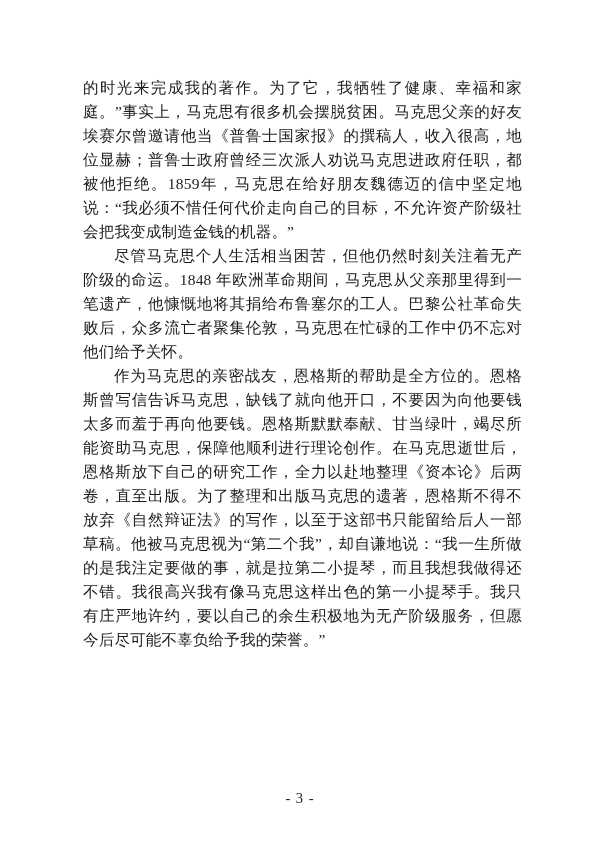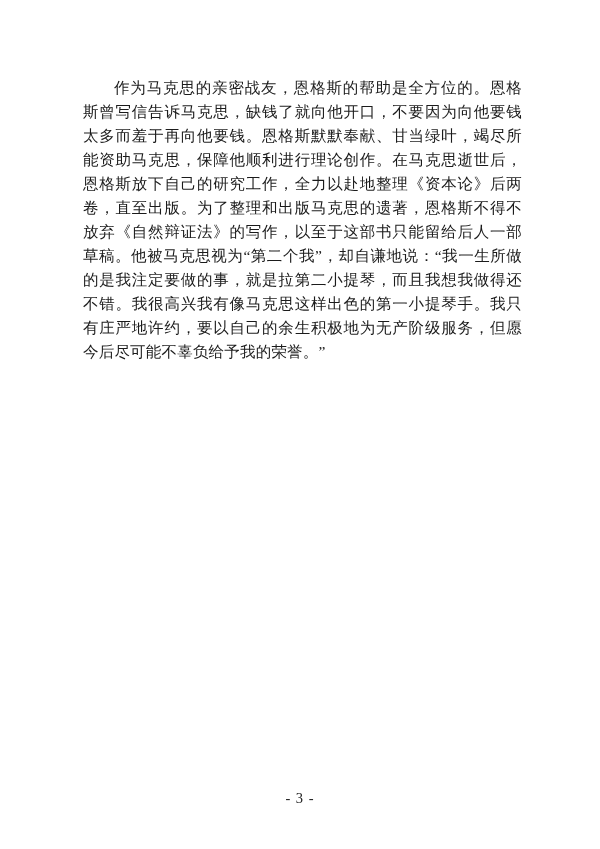--- a/index.html
+++ b/index.html
@@ -43,18 +43,20 @@
     font-size: 14.5px;
     letter-spacing: 1px;
     color: #222222;
   }
 </style>
 </head>
 <body>
 
 <div class="page">
   <div class="text-block">
+    <p class="para">的时光来完成我的著作。为了它，我牺牲了健康、幸福和家庭。”事实上，马克思有很多机会摆脱贫困。马克思父亲的好友埃赛尔曾邀请他当《普鲁士国家报》的撰稿人，收入很高，地位显赫；普鲁士政府曾经三次派人劝说马克思进政府任职，都被他拒绝。1859年，马克思在给好朋友魏德迈的信中坚定地说：“我必须不惜任何代价走向自己的目标，不允许资产阶级社会把我变成制造金钱的机器。”</p>
+    <p class="para indent">尽管马克思个人生活相当困苦，但他仍然时刻关注着无产阶级的命运。1848 年欧洲革命期间，马克思从父亲那里得到一笔遗产，他慷慨地将其捐给布鲁塞尔的工人。巴黎公社革命失败后，众多流亡者聚集伦敦，马克思在忙碌的工作中仍不忘对他们给予关怀。</p>
     <p class="para indent">作为马克思的亲密战友，恩格斯的帮助是全方位的。恩格斯曾写信告诉马克思，缺钱了就向他开口，不要因为向他要钱太多而羞于再向他要钱。恩格斯默默奉献、甘当绿叶，竭尽所能资助马克思，保障他顺利进行理论创作。在马克思逝世后，恩格斯放下自己的研究工作，全力以赴地整理《资本论》后两卷，直至出版。为了整理和出版马克思的遗著，恩格斯不得不放弃《自然辩证法》的写作，以至于这部书只能留给后人一部草稿。他被马克思视为“第二个我”，却自谦地说：“我一生所做的是我注定要做的事，就是拉第二小提琴，而且我想我做得还不错。我很高兴我有像马克思这样出色的第一小提琴手。我只有庄严地许约，要以自己的余生积极地为无产阶级服务，但愿今后尽可能不辜负给予我的荣誉。”</p>
   </div>
   <div class="page-footer">
     <span>- 3 -</span>
   </div>
 </div>
 
 </body></html>

